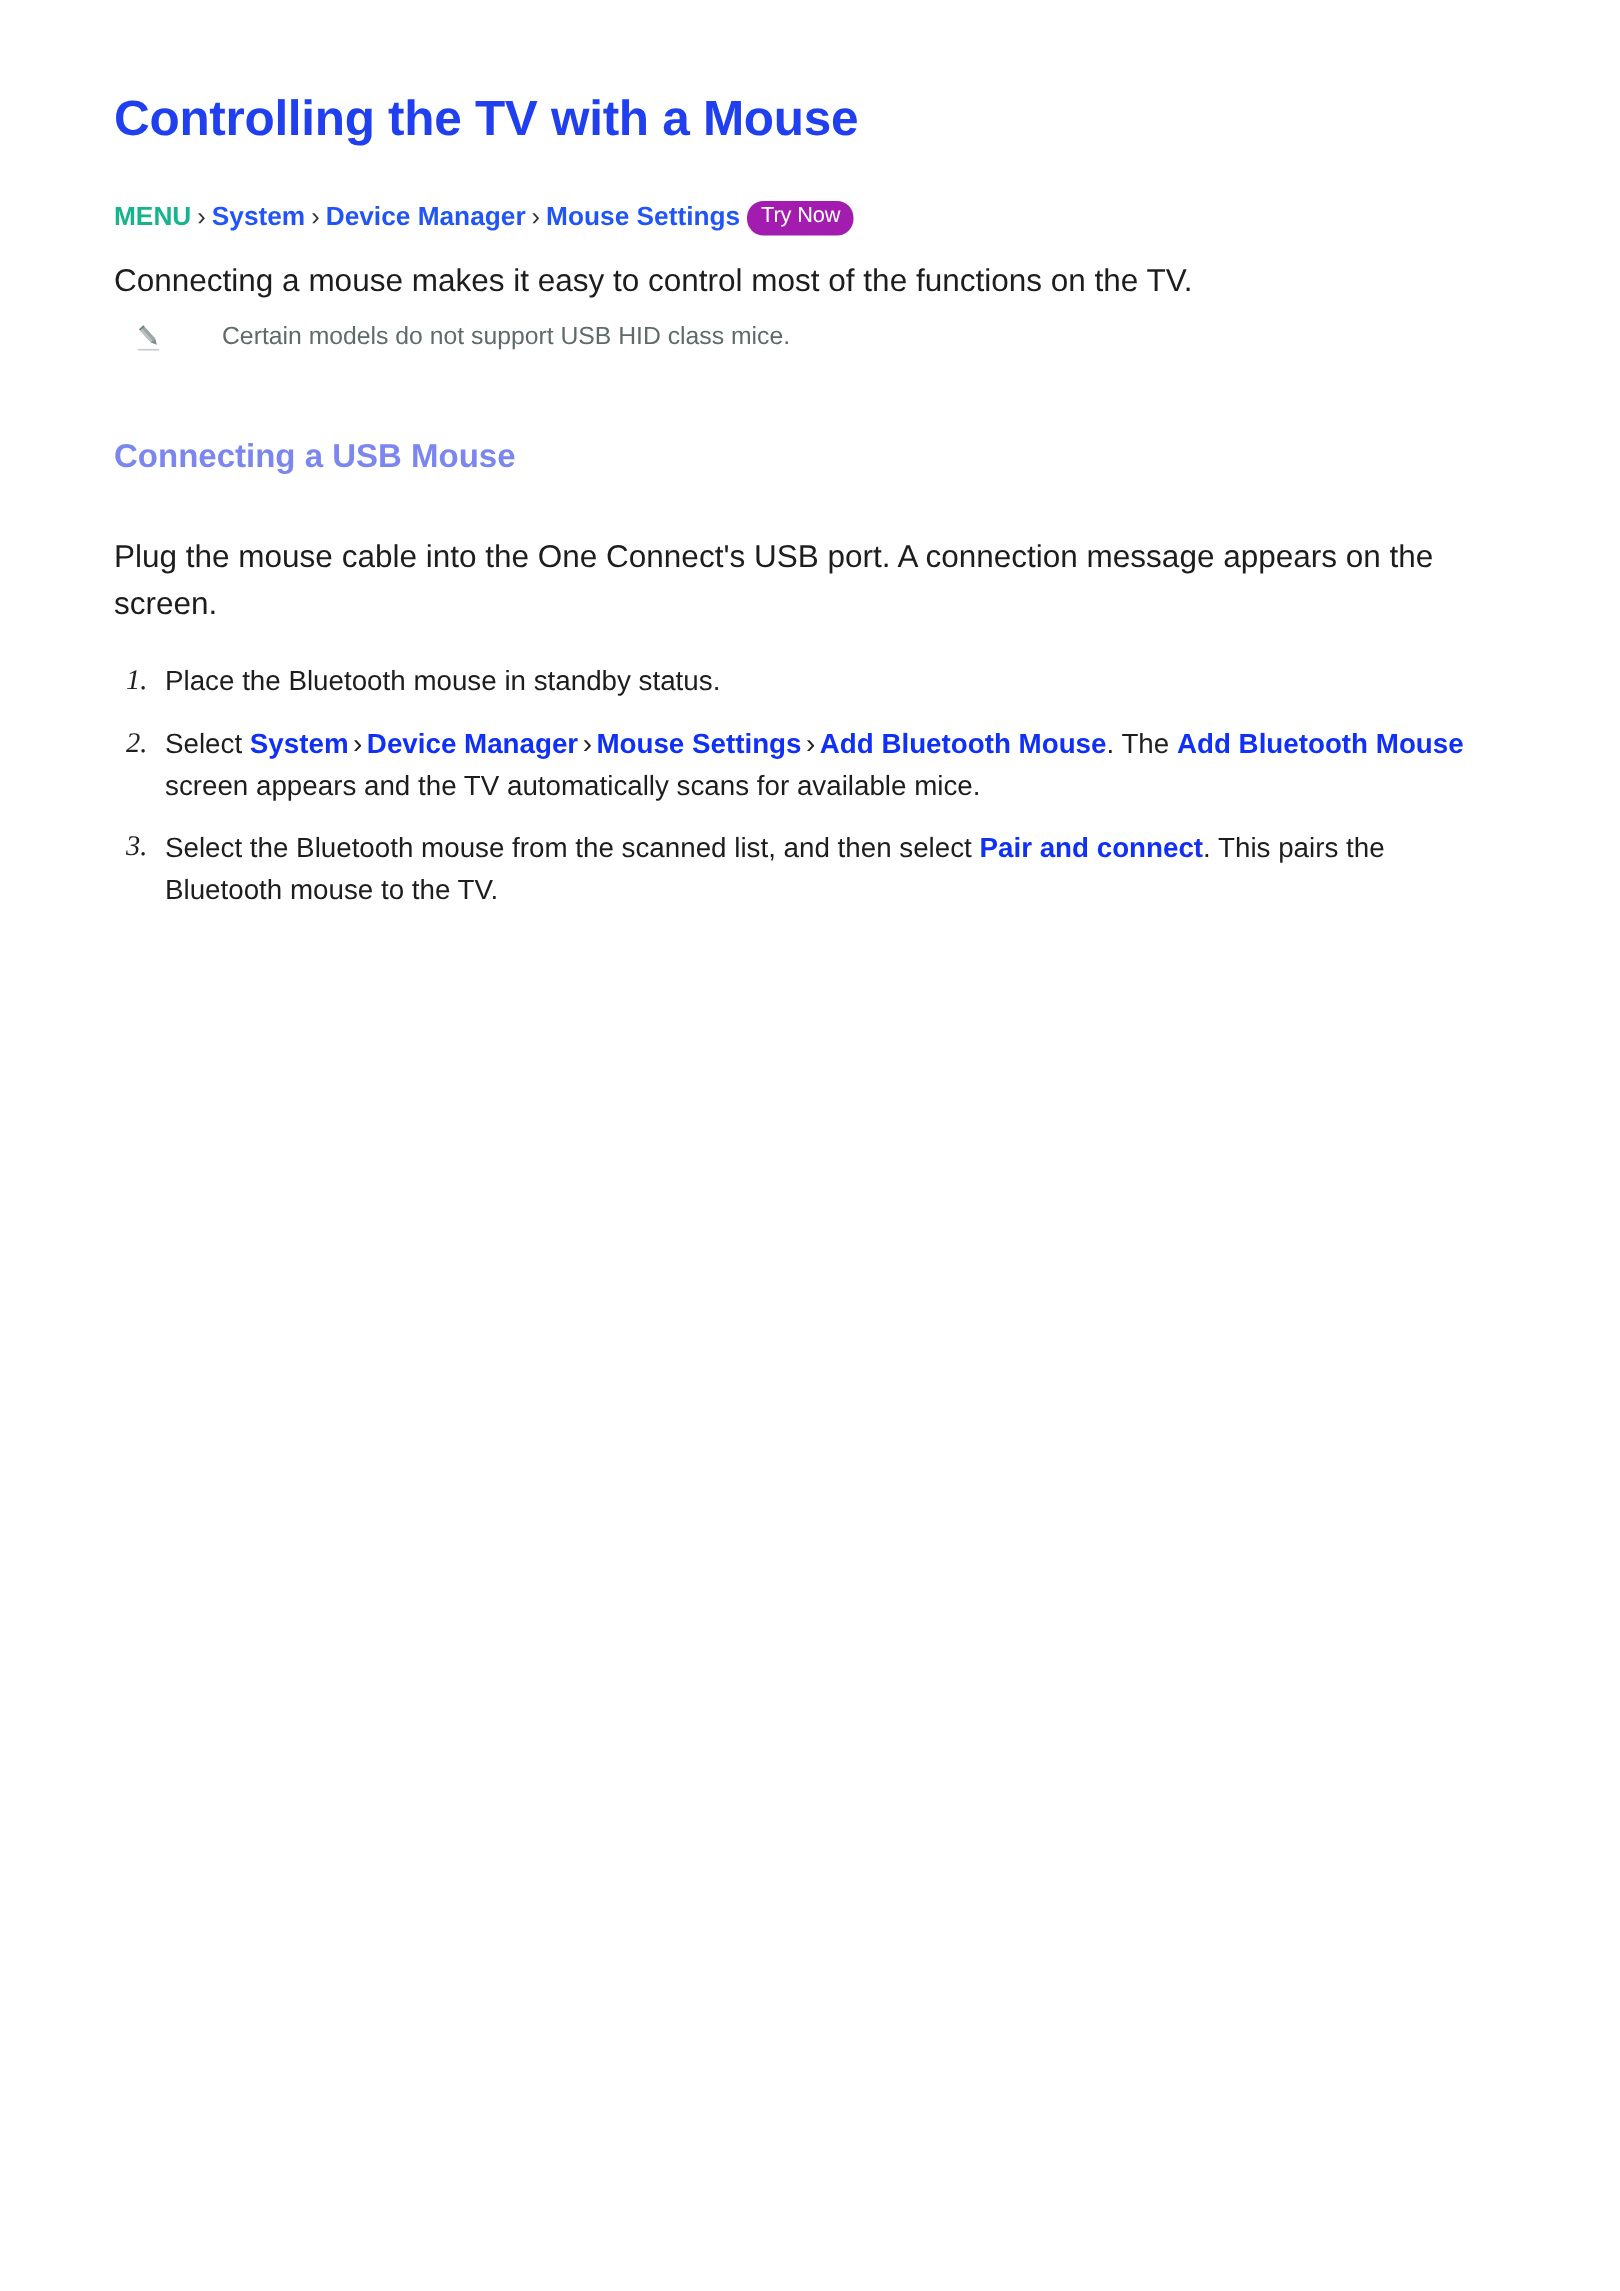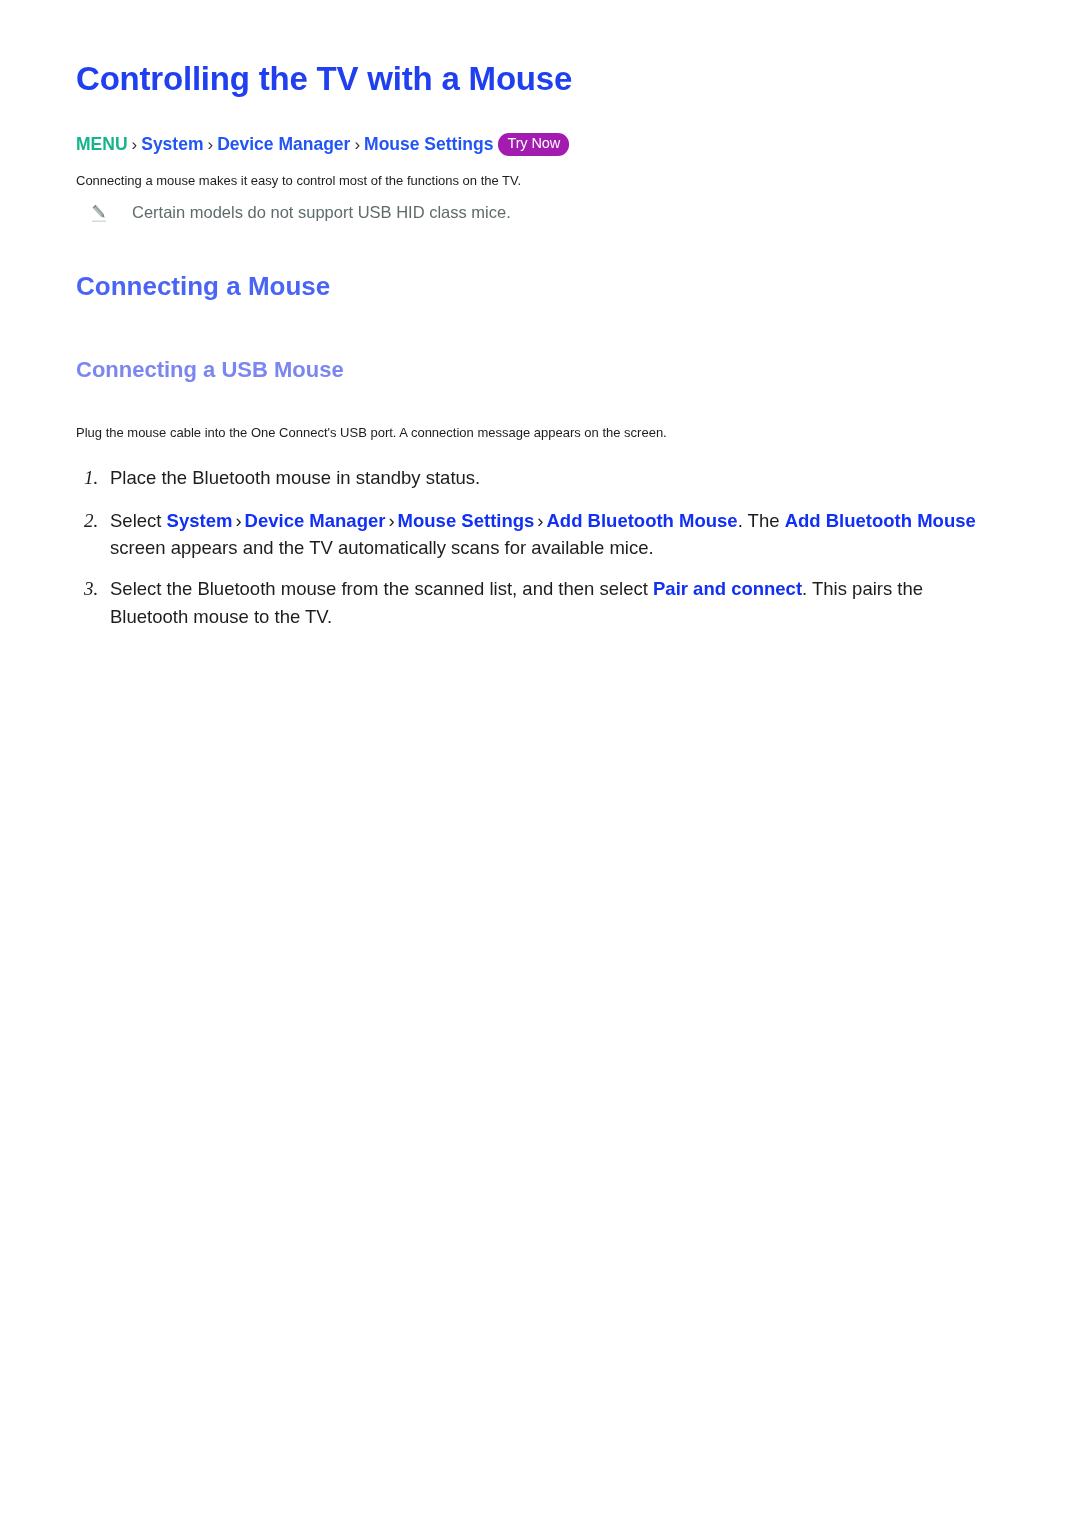--- a/index.html
+++ b/index.html
@@ -65,36 +65,37 @@
   }
   .try-now-h3 {
     font-size: 15px;
     vertical-align: 3px;
     border-radius: 12px;
     padding: 1px 9px 3px 9px;
   }
 
   
   .para {
-    font-size: 13px;
+    font-size: 21px;
     line-height: 1.45;
     color: #1d1d1d;
     margin: 0 0 10px 0;
     max-width: 935px;
   }
   .para-usb { margin-top: 16px; margin-bottom: 0; }
 
   
   .note {
     display: flex;
     align-items: flex-start;
     margin: 8px 0 0 0;
     color: #5f6b6b;
     font-size: 16.5px;
     line-height: 1.4;
+    gap: 16px;
   }
   .note-indent { margin-left: 48px; }
   .note-icon {
     flex: 0 0 auto;
     width: 20px;
     height: 20px;
     margin: 2px 22px 0 14px;
   }
   .note-icon svg { display: block; }
   .note-text { flex: 1 1 auto; }
@@ -172,21 +173,20 @@
           <rect x="8.2" y="1.6" width="1.8" height="11.2" fill="#b9c2c2"></rect>
           <polygon points="8.2,12.8 12.2,12.8 10.2,16.6" fill="#808c8c"></polygon>
           <rect x="8.2" y="1.0" width="4.0" height="1.1" fill="#6f7b7b"></rect>
         </g>
         <rect x="2" y="17.6" width="14" height="1.1" fill="#c6cdcd"></rect>
       </svg>
     </span>
     <span class="note-text">Certain models do not support USB HID class mice.</span>
   </div>
 
-  <h2 class="h2">Connecting a Mouse</h2>
 
   <h3 class="h3">Connecting a USB Mouse</h3>
 
   <div class="spacer-after-h3"></div>
 
   <p class="para para-usb">Plug the mouse cable into the One Connect's USB port. A connection message appears on the screen.</p>
 
 
   <div class="olist">
 

